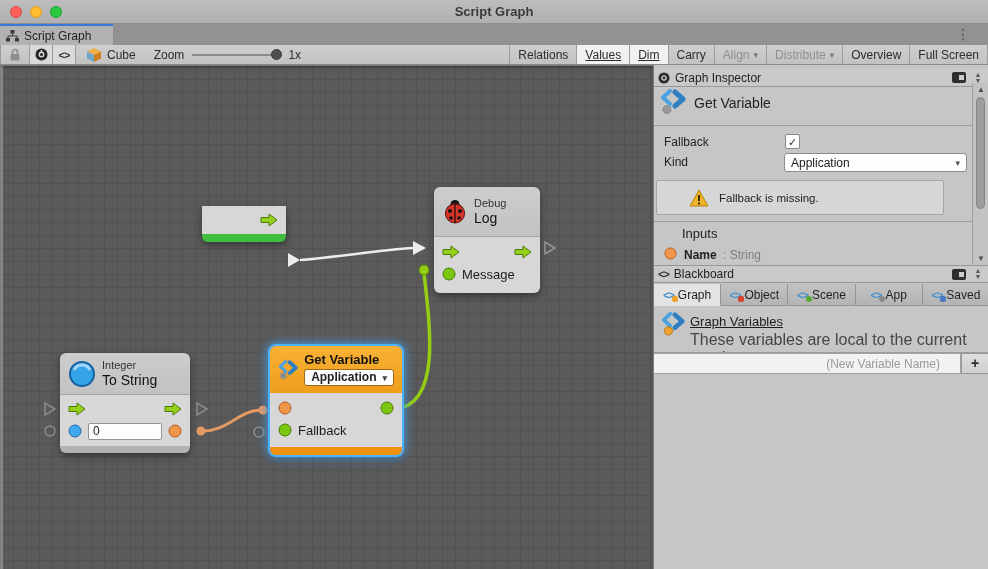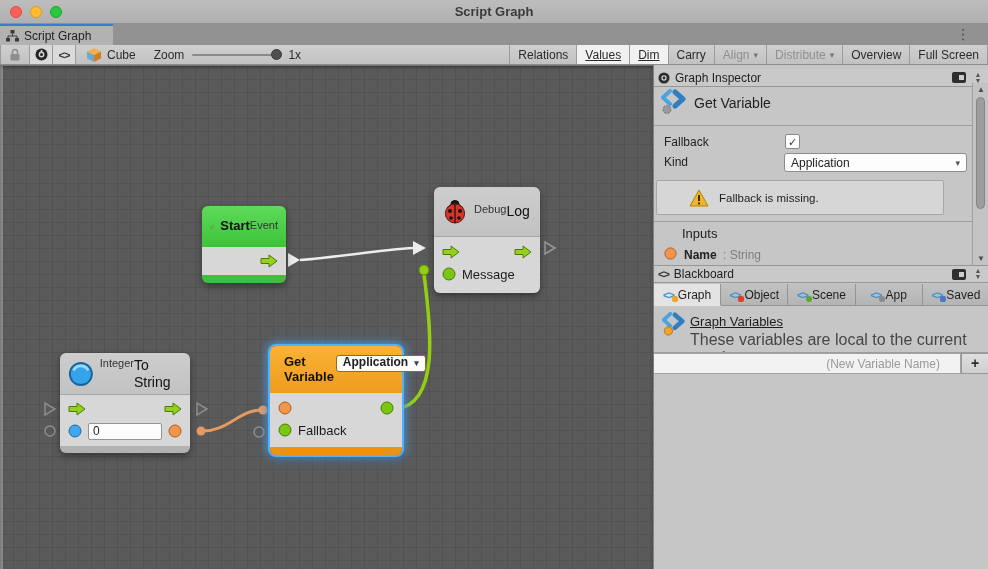--- a/index.html
+++ b/index.html
@@ -47,21 +47,21 @@
   .canvas{position:absolute;left:0;top:65px;width:653px;height:504px;background:#5a5a5a;
     background-image:linear-gradient(#525252 1px,transparent 1px),
                      linear-gradient(90deg,#525252 1px,transparent 1px);
     background-size:13px 13px;border-top:1px solid #757575;
     box-shadow:inset 3px 0 0 rgba(190,190,190,.45), inset 0 2px 3px rgba(0,0,0,.25);}
   .wires{position:absolute;left:0;top:0;width:653px;height:504px;pointer-events:none;}
 
   .node{position:absolute;border-radius:6px;box-shadow:0 3px 7px rgba(0,0,0,.4);}
   .node-sel{box-shadow:0 0 0 2px #4db2ff,0 0 10px 3px rgba(70,170,255,.85),0 3px 7px rgba(0,0,0,.4);}
   .n-head{display:flex;align-items:center;gap:6px;padding:0 8px;border-radius:6px 6px 0 0;}
-  .n-titles{display:flex;line-height:1.15;}
+  .n-titles{display:flex;flex-direction:column;line-height:1.15;}
   .n-cat{font-size:11px;color:#333;}
   .n-title{font-size:14px;color:#111;}
   .n-title.b{font-weight:bold;font-size:13px;}
   .n-body{background:#d7d7d7;padding:3px 0 5px;}
   .n-row{display:flex;align-items:center;height:22px;padding:0 8px;gap:6px;}
   .n-row .spring{flex:1;}
   .n-label{font-size:13px;color:#1c1c1c;}
   .n-foot{height:8px;border-radius:0 0 6px 6px;}
 
   .head-grey{background:linear-gradient(#cdcdcd,#c2c2c2);border-bottom:1px solid #a5a5a5;height:50px;}
@@ -218,30 +218,20 @@
       <circle cx="424" cy="204" r="5" fill="#93ce14" stroke="#5d8c04"></circle>
 
       <polygon points="45,337 45,349 55,343" fill="none" stroke="#8e8e8e" stroke-width="1.5"></polygon>
       <circle cx="50" cy="365" r="5" fill="none" stroke="#8e8e8e" stroke-width="1.5"></circle>
       <polygon points="197,337 197,349 207,343" fill="none" stroke="#8e8e8e" stroke-width="1.5"></polygon>
       <circle cx="259" cy="366" r="5" fill="none" stroke="#8e8e8e" stroke-width="1.5"></circle>
       <polygon points="545,176 545,188 555,182" fill="none" stroke="#9a9a9a" stroke-width="1.5"></polygon>
     </svg>
 
     <div class="node" style="left:202px;top:140px;width:84px;">
-      <div class="n-head head-green">
-        <svg width="30" height="24" viewBox="0 0 30 24">
-          <path d="M4,13 L11,20 L26,3" fill="none" stroke="#577d12" stroke-width="9" stroke-linecap="round" stroke-linejoin="round"></path>
-          <path d="M4,13 L11,20 L26,3" fill="none" stroke="#c3dc55" stroke-width="4.5" stroke-linecap="round" stroke-linejoin="round"></path>
-        </svg>
-        <div class="n-titles">
-          <span class="n-title b">Start</span>
-          <span class="n-cat">Event</span>
-        </div>
-      </div>
       <div class="n-body" style="padding:3px 0;">
         <div class="n-row" style="height:22px;">
           <div class="spring"></div>
           <svg width="18" height="14" viewBox="0 0 18 14">
             <path d="M1,4.5 h8 V1 l8,6 -8,6 V9.5 h-8 z" fill="#96d01c" stroke="#4c7a08"></path>
           </svg>
         </div>
       </div>
       <div class="n-foot foot-green"></div>
     </div>

